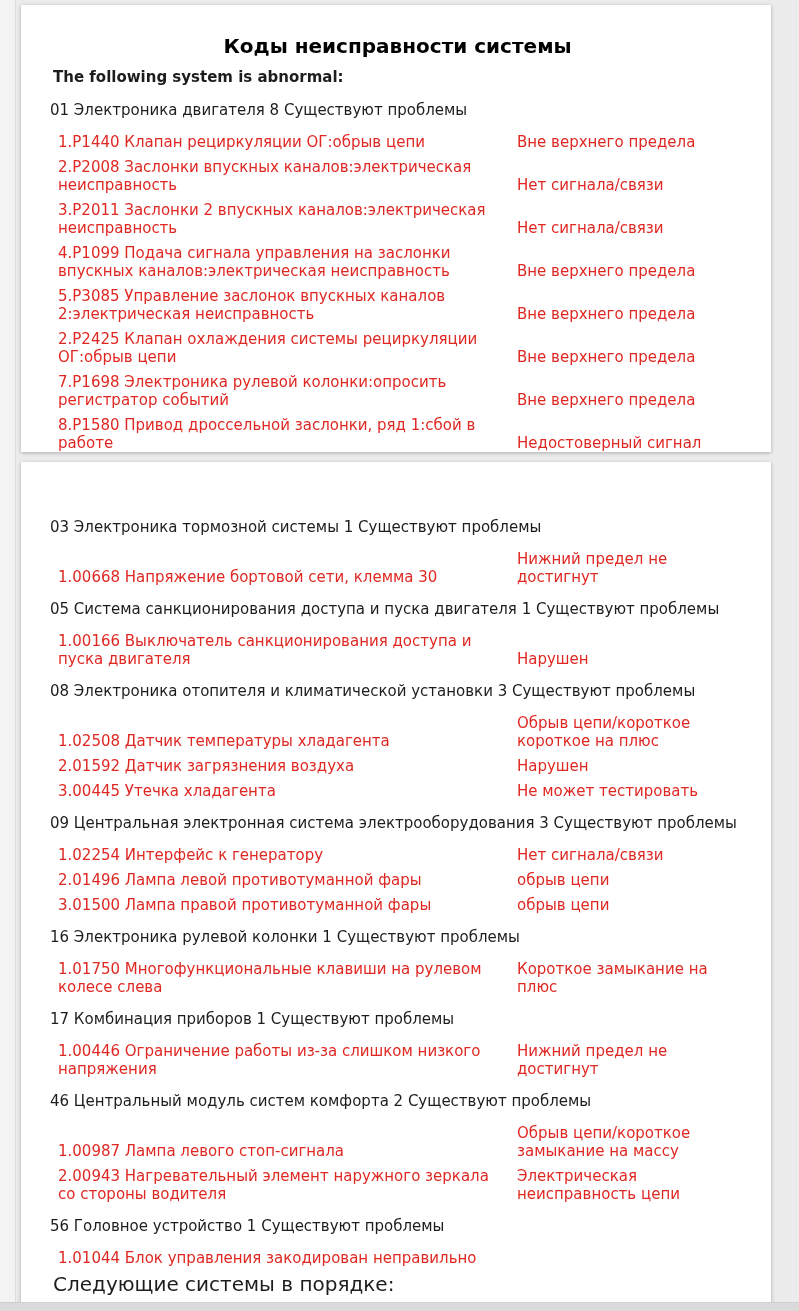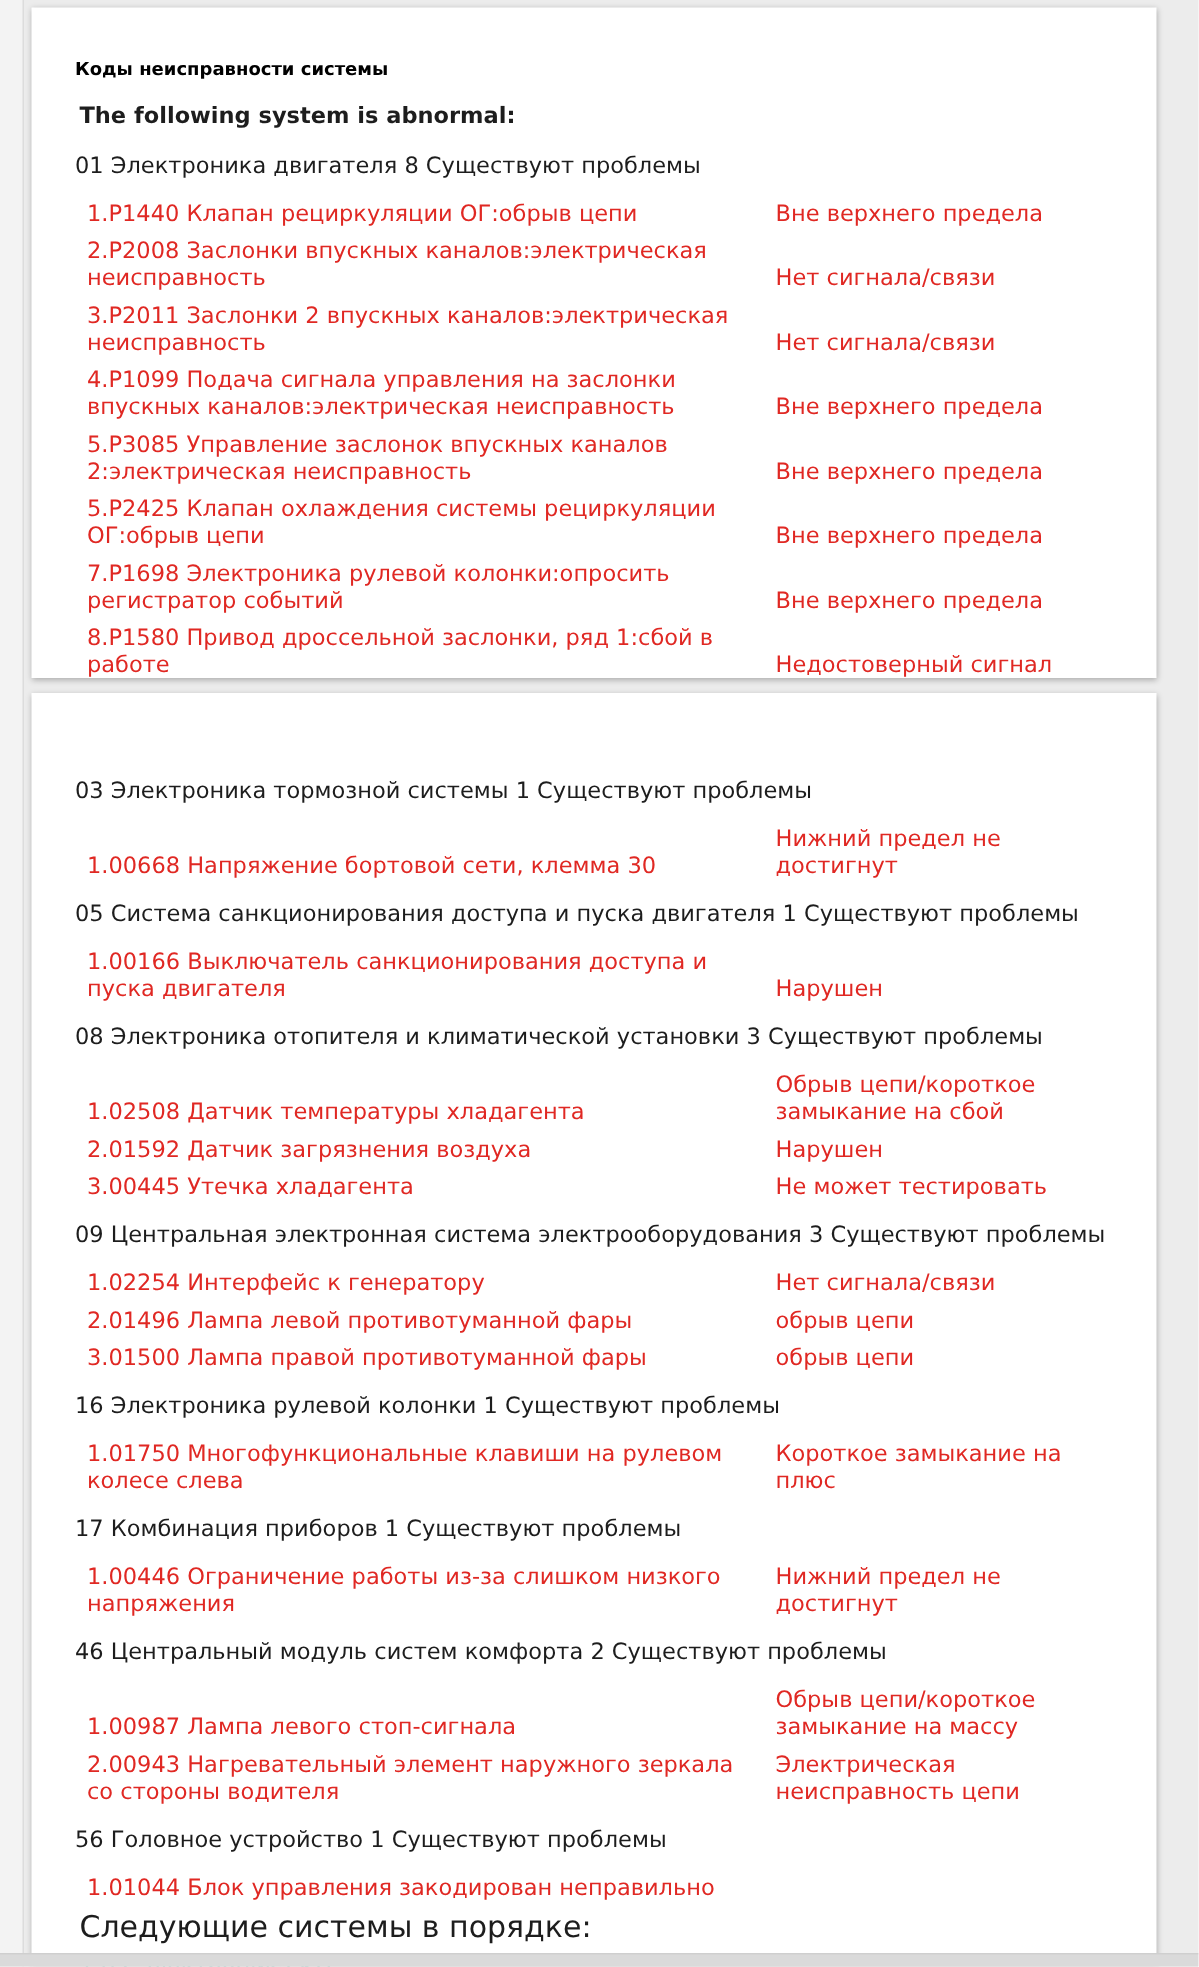--- a/index.html
+++ b/index.html
@@ -19,22 +19,22 @@
     position:relative;
     margin-left:21px;
     width:750px;
     background:#ffffff;
     box-shadow:0 1px 4px rgba(0,0,0,0.28);
     box-sizing:border-box;
   }
   .card1 { margin-top:5px; height:447px; padding:32px 26px 20px 29px; overflow:hidden; }
   .card2 { margin-top:10px; height:849px; padding:56px 26px 10px 29px; overflow:hidden; }
   .report-title {
-    margin:0; font-size:12px; font-weight:bold; line-height:19px;
-    color:#000000;
+    margin:0; font-size:20px; font-weight:bold; line-height:19px;
+    text-align:center; color:#000000;
   }
   .intro-line { margin:12px 0 0; padding-left:3px; font-size:15px; line-height:19px;font-weight:bold; }
   .section { margin:0; }
   .section-header { font-size:15px; line-height:19px; margin:14px 0 13px; color:#1d1d1d; }
   .card1 .section .section-header { margin-top:14px; }
   .card2 .section:first-child .section-header { margin-top:0; }
   .fault-row {
     display:flex; align-items:flex-end;
     margin:0 0 7px 8px;
     color:var(--fault-color,#e02823);
@@ -78,21 +78,21 @@
         </div>
         <div class="fault-row">
           <div class="fault-desc">4.P1099 Подача сигнала управления на заслонки впускных каналов:электрическая неисправность</div>
           <div class="fault-status">Вне верхнего предела</div>
         </div>
         <div class="fault-row">
           <div class="fault-desc">5.P3085 Управление заслонок впускных каналов 2:электрическая неисправность</div>
           <div class="fault-status">Вне верхнего предела</div>
         </div>
         <div class="fault-row">
-          <div class="fault-desc">5.P2425 Клапан охлаждения системы рециркуляции ОГ:обрыв цепи</div>
+          <div class="fault-desc">2.P2425 Клапан охлаждения системы рециркуляции ОГ:обрыв цепи</div>
           <div class="fault-status">Вне верхнего предела</div>
         </div>
         <div class="fault-row">
           <div class="fault-desc">7.P1698 Электроника рулевой колонки:опросить регистратор событий</div>
           <div class="fault-status">Вне верхнего предела</div>
         </div>
         <div class="fault-row">
           <div class="fault-desc">8.P1580 Привод дроссельной заслонки, ряд 1:сбой в работе</div>
           <div class="fault-status">Недостоверный сигнал</div>
         </div>
@@ -113,21 +113,21 @@
         <div class="section-header">05 Система санкционирования доступа и пуска двигателя 1 Существуют проблемы</div>
         <div class="fault-row">
           <div class="fault-desc">1.00166 Выключатель санкционирования доступа и пуска двигателя</div>
           <div class="fault-status">Нарушен</div>
         </div>
       </div>
       <div class="section">
         <div class="section-header">08 Электроника отопителя и климатической установки 3 Существуют проблемы</div>
         <div class="fault-row">
           <div class="fault-desc">1.02508 Датчик температуры хладагента</div>
-          <div class="fault-status">Обрыв цепи/короткое замыкание на сбой</div>
+          <div class="fault-status">Обрыв цепи/короткое короткое на плюс</div>
         </div>
         <div class="fault-row">
           <div class="fault-desc">2.01592 Датчик загрязнения воздуха</div>
           <div class="fault-status">Нарушен</div>
         </div>
         <div class="fault-row">
           <div class="fault-desc">3.00445 Утечка хладагента</div>
           <div class="fault-status">Не может тестировать</div>
         </div>
       </div>

